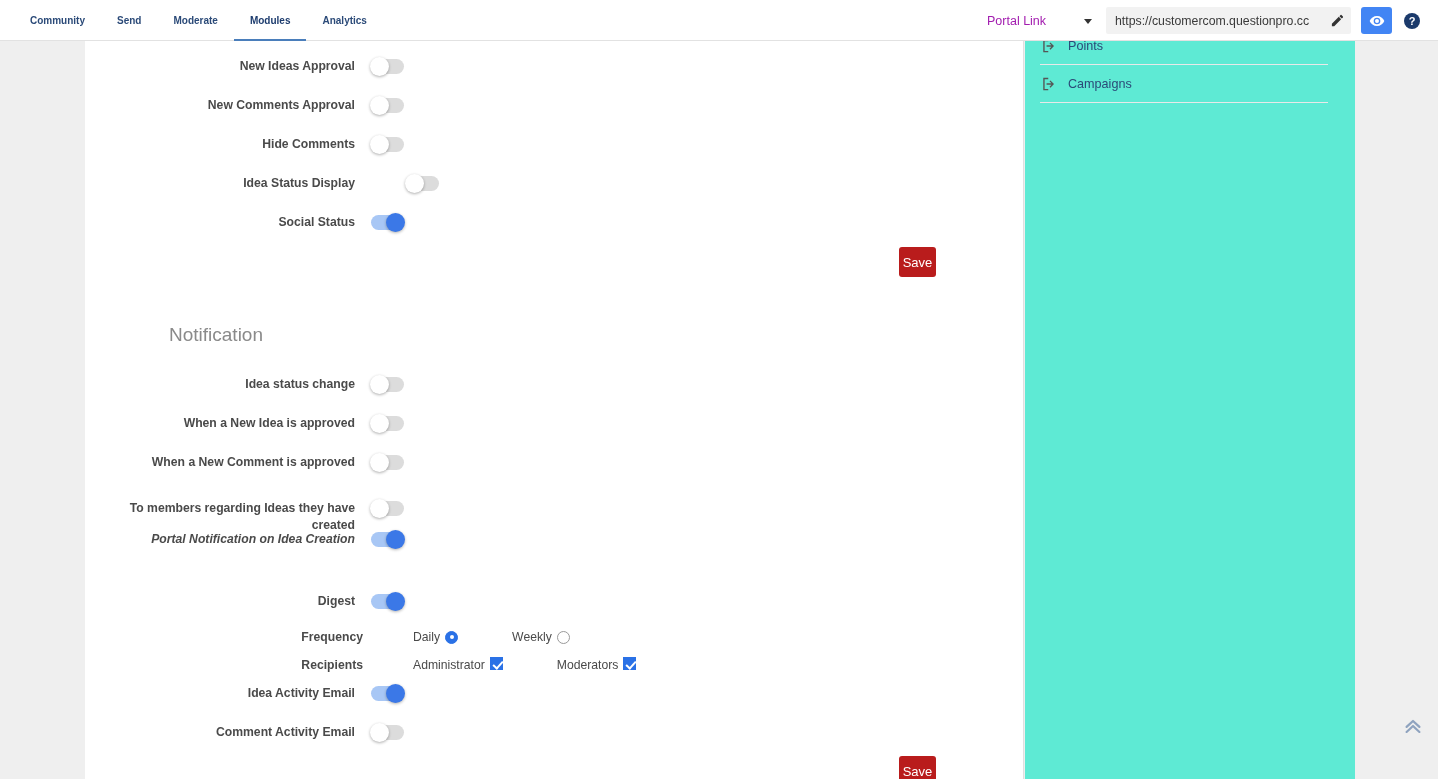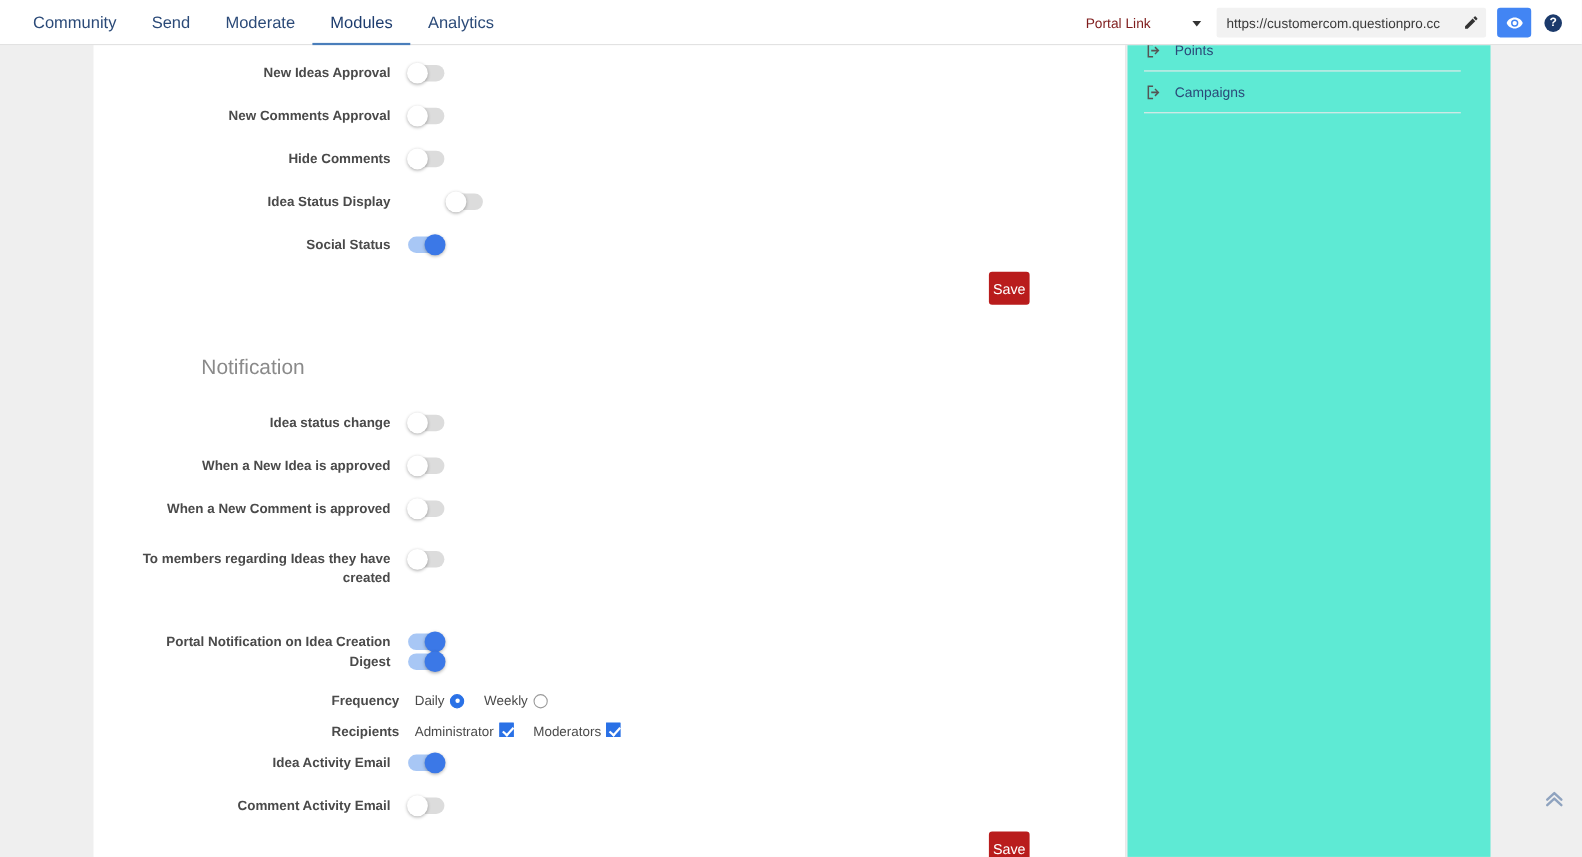--- a/index.html
+++ b/index.html
@@ -22,47 +22,48 @@
     align-items: center;
     z-index: 30;
   }
   .nav {
     display: flex;
     align-items: center;
     height: 41px;
     margin-left: 14px;
   }
   .nav-item {
-    font-size: 15px;
+    font-size: 10px;
     color: #2b4a78;
     padding: 0 16px;
     line-height: 41px;
     cursor: pointer;
     white-space: nowrap;
+    font-weight: bold;
   }
   .nav-item.active {
     color: #1d3c6e;
     border-bottom: 2px solid #4a7ebb;
     height: 41px;
   }
 
   .topright {
     position: absolute;
     right: 0; top: 0;
     height: 41px;
     display: flex;
     align-items: center;
   }
   .portal-select {
     display: flex;
     align-items: center;
     width: 125px;
     height: 28px;
     font-size: 12.5px;
-    color: #7f1d1d;
+    color: #a21caf;
     cursor: pointer;
     position: relative;
     padding-left: 10px;
   }
   .caret {
     position: absolute;
     right: 10px; top: 12px;
     width: 0; height: 0;
     border-left: 4.5px solid transparent;
     border-right: 4.5px solid transparent;
@@ -206,21 +207,21 @@
     align-items: center;
     font-size: 12.2px;
   }
   .opt-label {
     width: 72px;
     text-align: right;
     font-weight: bold;
     color: #4a4a4a;
     margin-right: 14px;
   }
-  .opt-item { display: flex; align-items: center; margin-right: 18px; cursor: pointer; }
+  .opt-item { display: flex; align-items: center; margin-right: 18px; cursor: pointer; margin-left: 36px; }
   .opt-text { color: #4a4a4a; font-size: 12.2px; margin-right: 5px; }
 
   .radio {
     width: 13px; height: 13px;
     border-radius: 50%;
     border: 1px solid #9a9a9a;
     background: #fff;
     position: relative;
     flex: none;
     cursor: pointer;
@@ -364,21 +365,21 @@
 
     <div class="form-row" style="top:173px;">
       <div class="row-label">Social Status</div>
       <div class="toggle on">
           <span class="knob"></span>
         </div>
     </div>
 
     <button class="save-btn" style="left:814px; top:206px;">Save</button>
 
-    <div class="section-title" style="top:283px; left:98px;">Notification</div>
+    <div class="section-title" style="top:283px; left:84px;">Notification</div>
 
     <div class="form-row" style="top:335px;">
       <div class="row-label">Idea status change</div>
       <div class="toggle">
           <span class="knob"></span>
         </div>
     </div>
 
     <div class="form-row" style="top:374px;">
       <div class="row-label">When a New Idea is approved</div>
@@ -394,21 +395,21 @@
         </div>
     </div>
 
     <div class="form-row" style="top:459px;">
       <div class="row-label">To members regarding Ideas they have created</div>
       <div class="toggle">
           <span class="knob"></span>
         </div>
     </div>
 
-    <div class="form-row" style="top:534px;">
+    <div class="form-row" style="top:490px;font-style:italic;">
       <div class="row-label">Portal Notification on Idea Creation</div>
       <div class="toggle on">
           <span class="knob"></span>
         </div>
     </div>
 
     <div class="form-row" style="top:552px;">
       <div class="row-label">Digest</div>
       <div class="toggle on">
           <span class="knob"></span>

